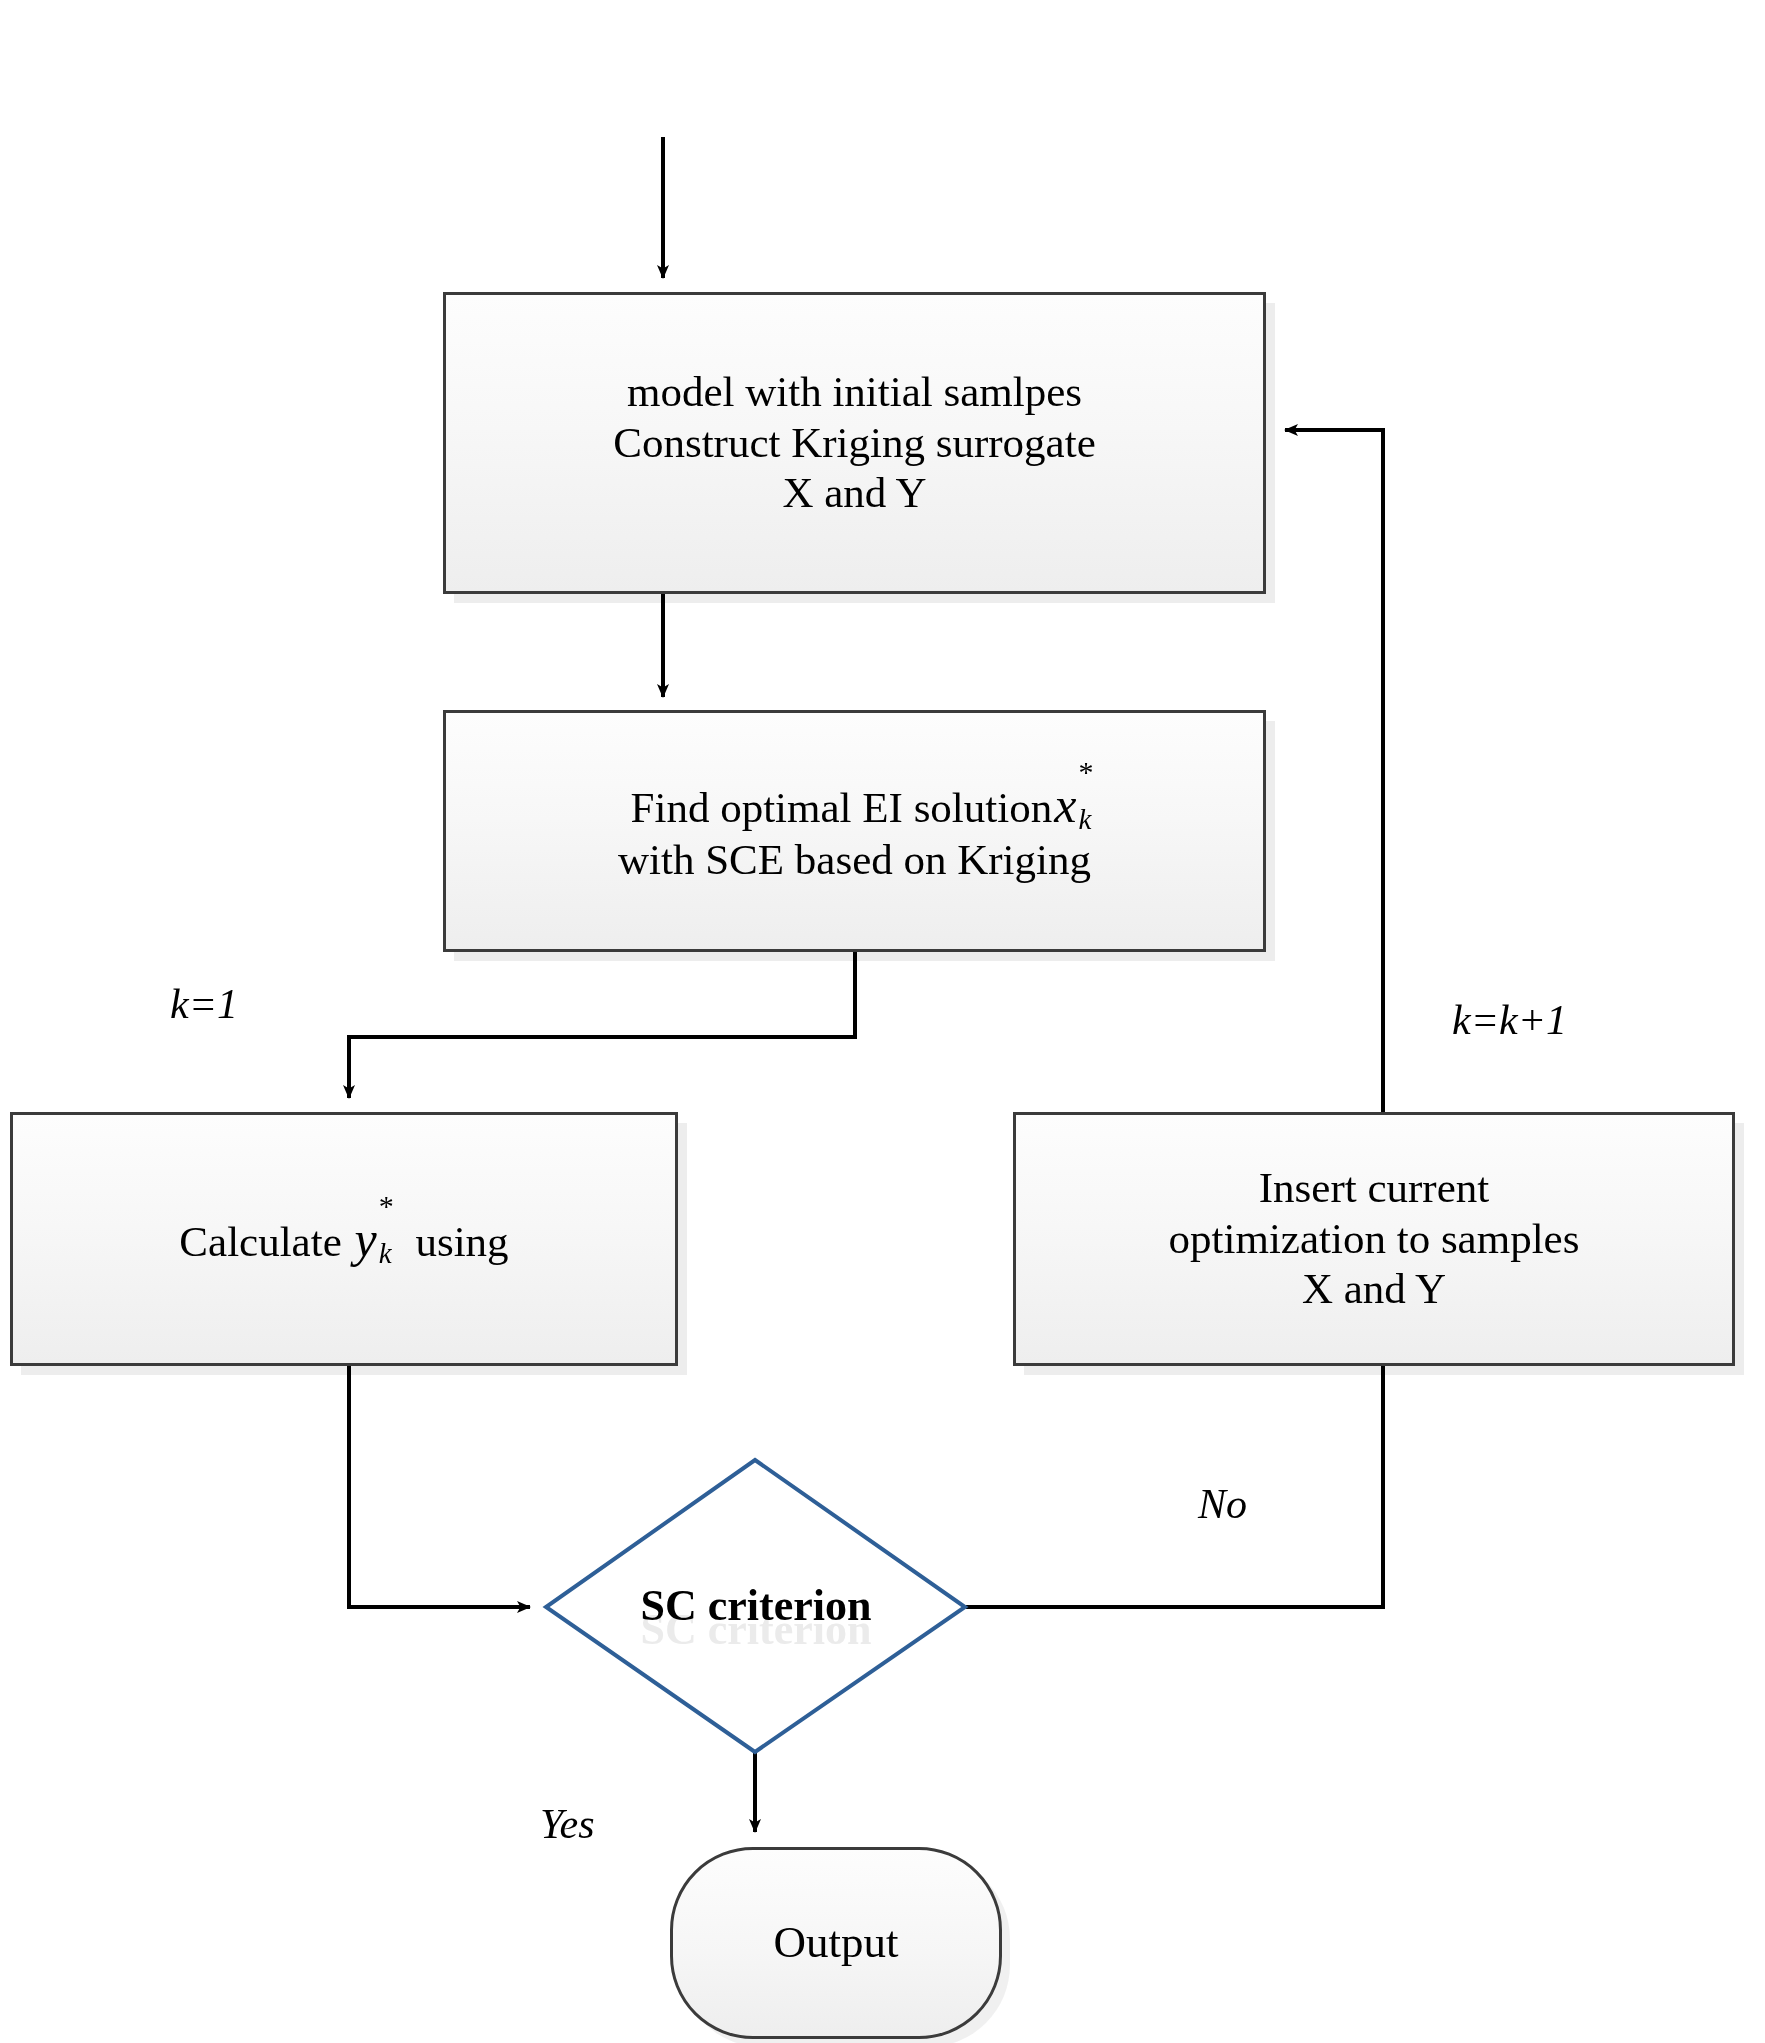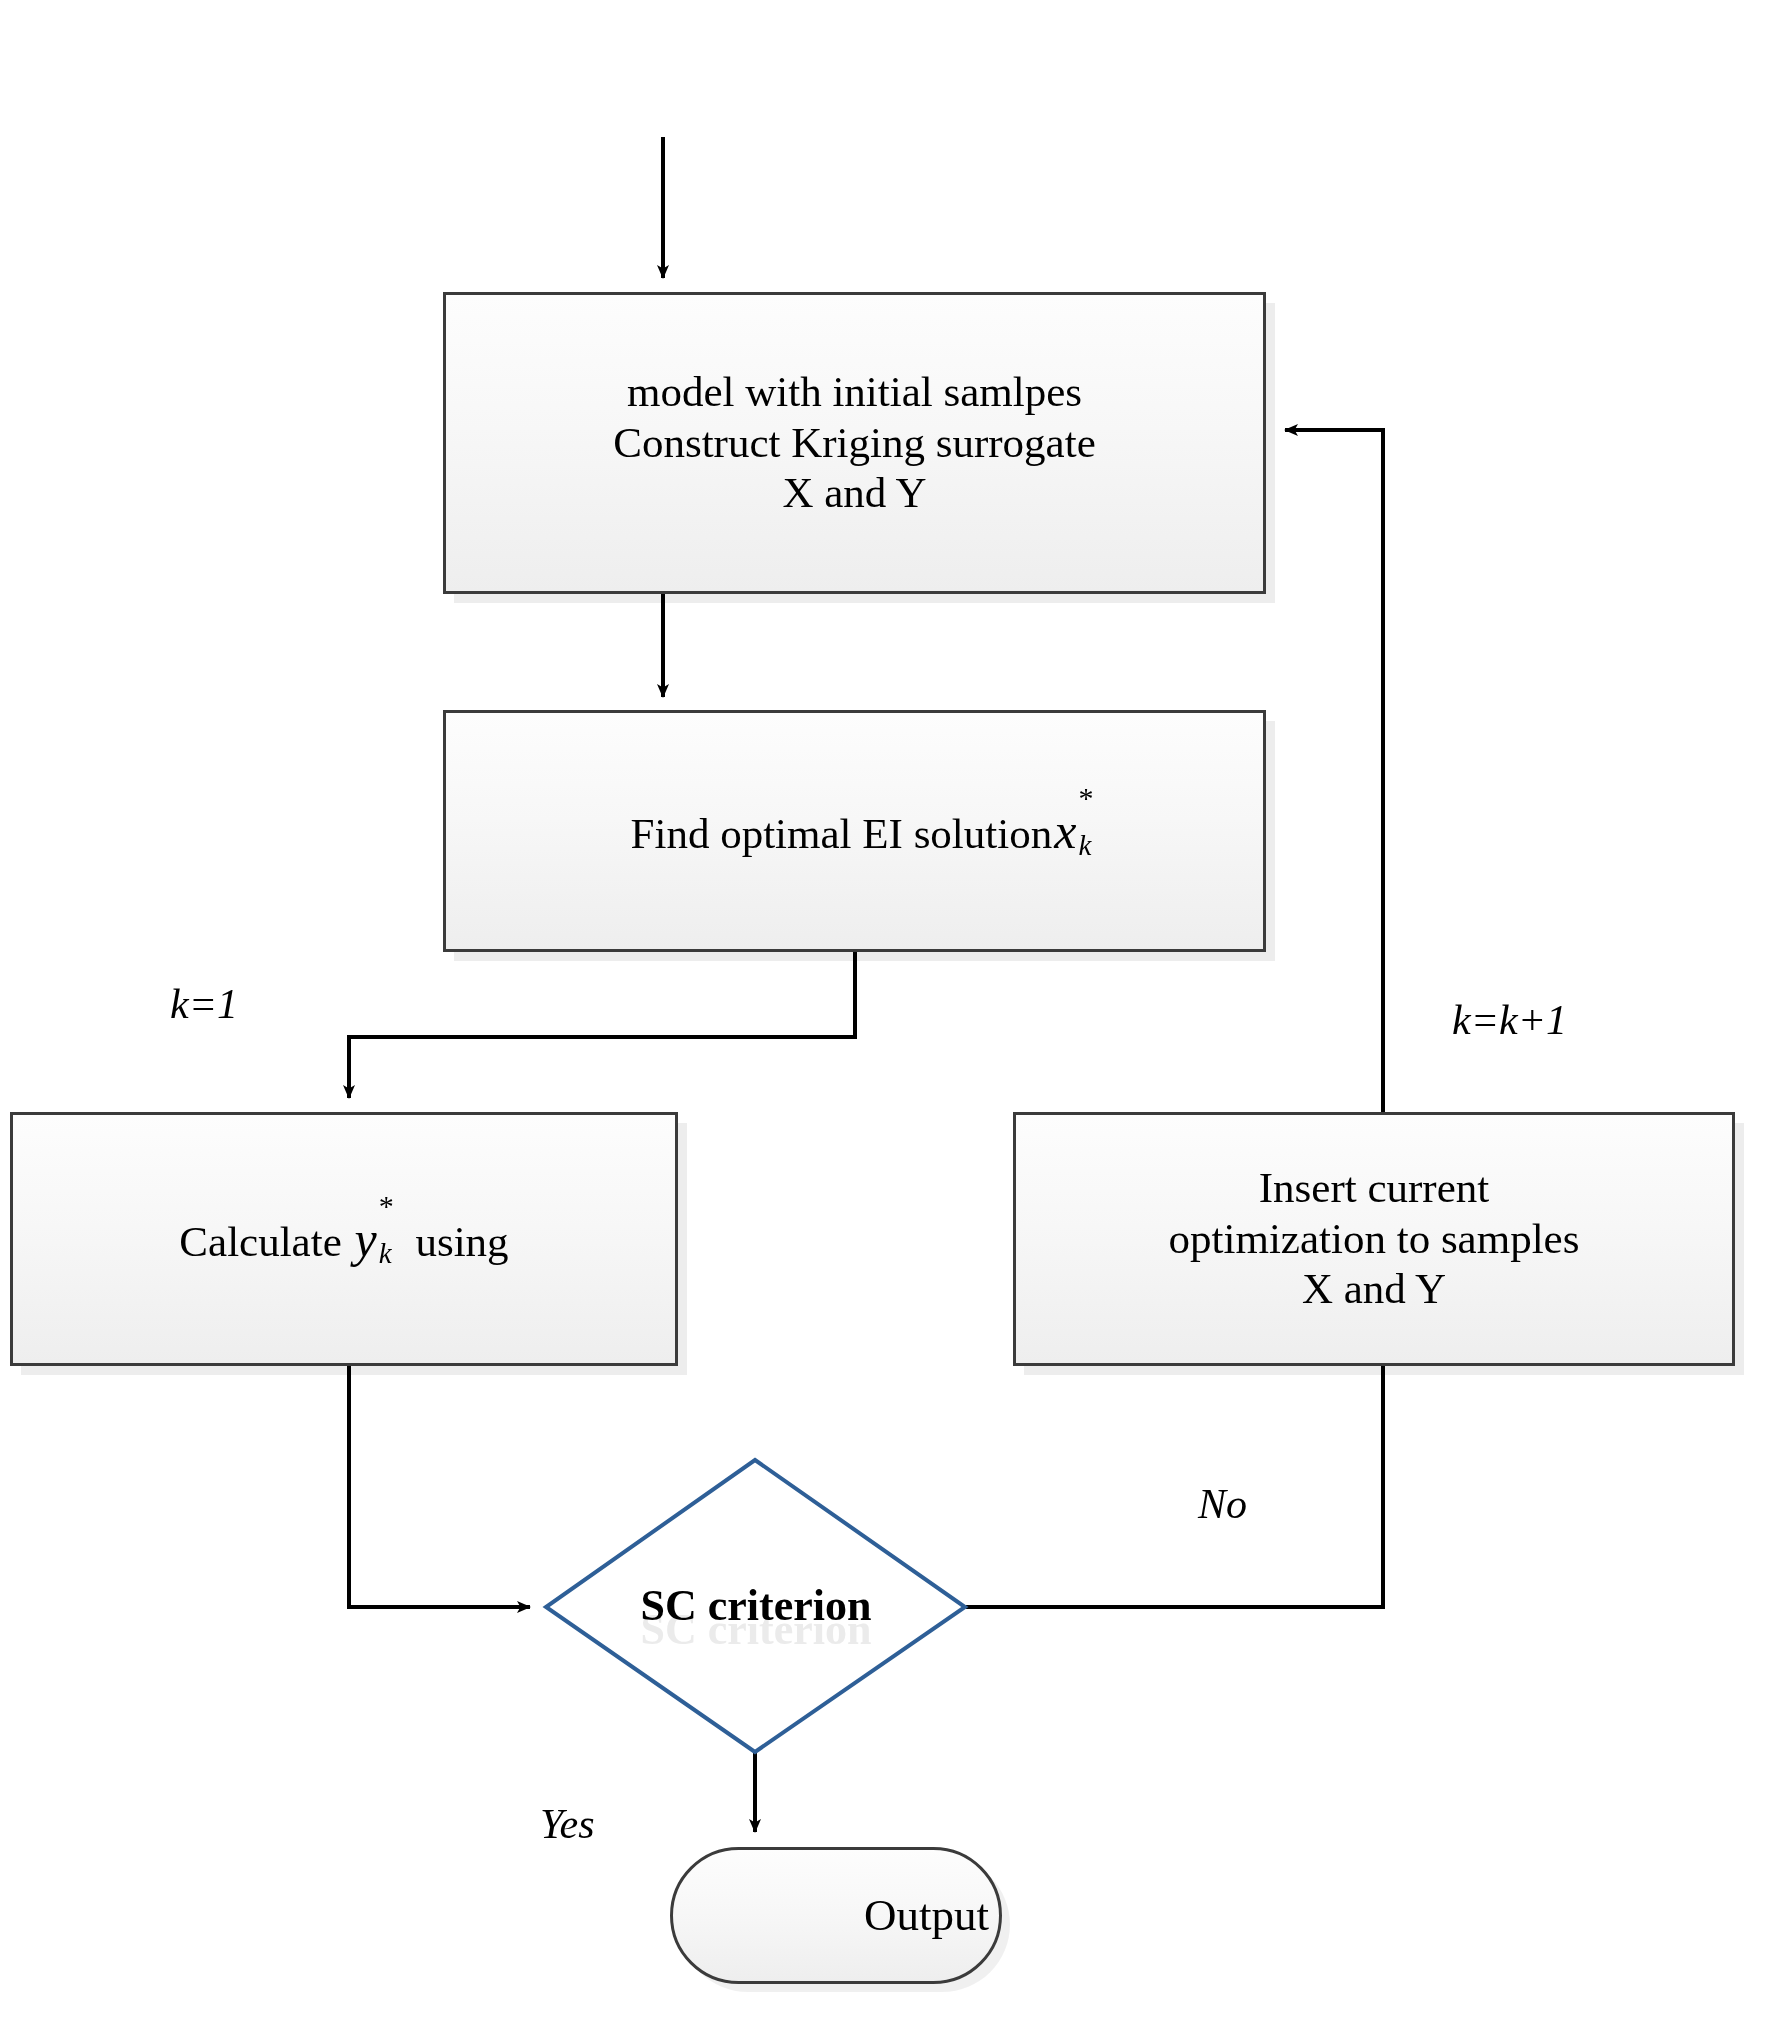--- a/index.html
+++ b/index.html
@@ -139,20 +139,21 @@
       <div>Construct Kriging surrogate</div>
       <div>X and Y</div>
     </div>
   </div>
 
   <div class="node proc" style="left:443px; top:710px; width:823px; height:242px;">
     <div class="inner">
       <div class="nowrap">
         <span>Find optimal EI solution</span><span class="mathvar"><span>x</span><span class="sup">*</span><span class="sub">k</span></span>
       </div>
+      <div>with SCE based on Kriging</div>
     </div>
   </div>
 
   <div class="node proc" style="left:10px; top:1112px; width:668px; height:254px;">
     <div class="inner">
       <div class="nowrap">
         <span>Calculate </span><span class="mathvar"><span>y</span><span class="sup">*</span><span class="sub">k</span></span><span style="display:inline-block;width:26px"></span><span> using</span>
       </div>
     </div>
   </div>
@@ -163,21 +164,21 @@
       <div>optimization to samples</div>
       <div>X and Y</div>
     </div>
   </div>
 
   <div class="diamond-wrap" style="left:546px; top:1560px; width:420px; height:96px;">
     <span class="diamond-ghost" style="top:44px;">SC criterion</span>
     <span class="diamond-text" style="top:20px;">SC criterion</span>
   </div>
 
-  <div class="node terminator" style="left:670px; top:1847px; width:332px; height:137px; border-radius:83px;text-align:right;">
+  <div class="node terminator" style="left:670px; top:1847px; width:332px; height:192px; border-radius:83px;">
     <span class="inner">Output</span>
   </div>
 
   <div class="edge-label" style="left:170px; top:980px;">k=1</div>
 
   <div class="edge-label" style="left:1452px; top:980px;margin-top:16px;">k=k+1</div>
 
   <div class="edge-label" style="left:1198px; top:1480px;">No</div>
 
   <div class="edge-label" style="left:540px; top:1800px;">Yes</div>

